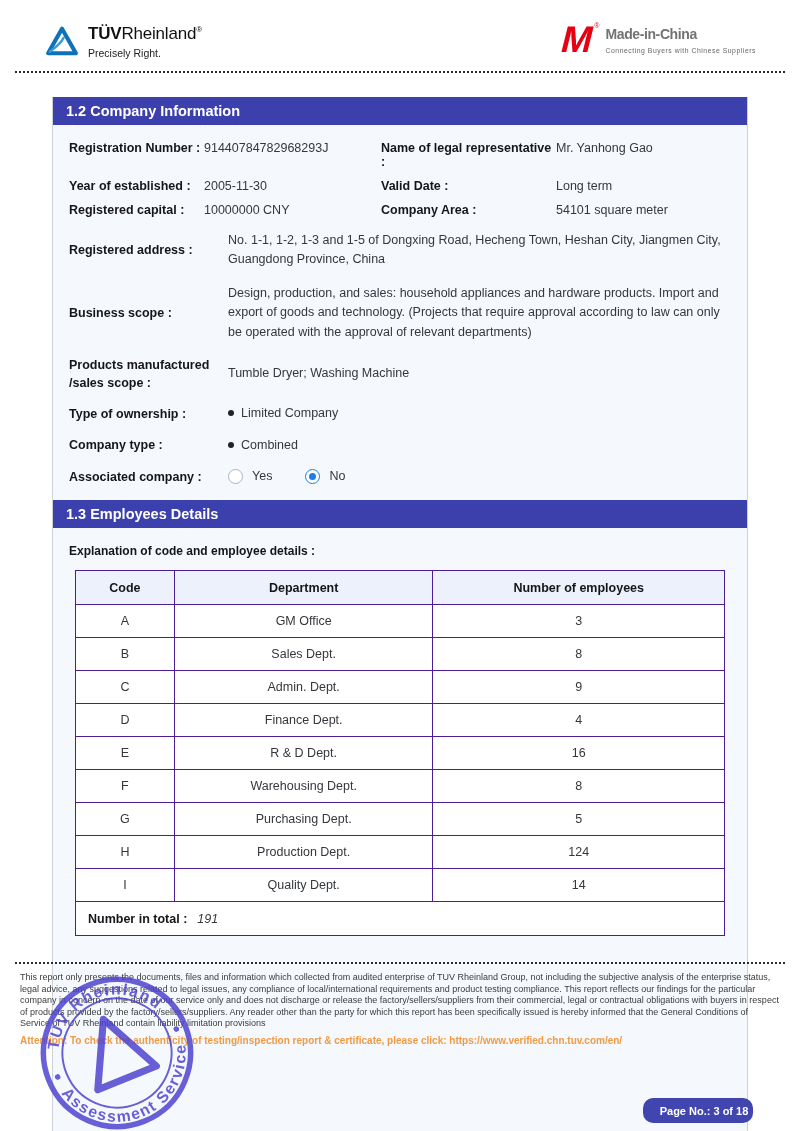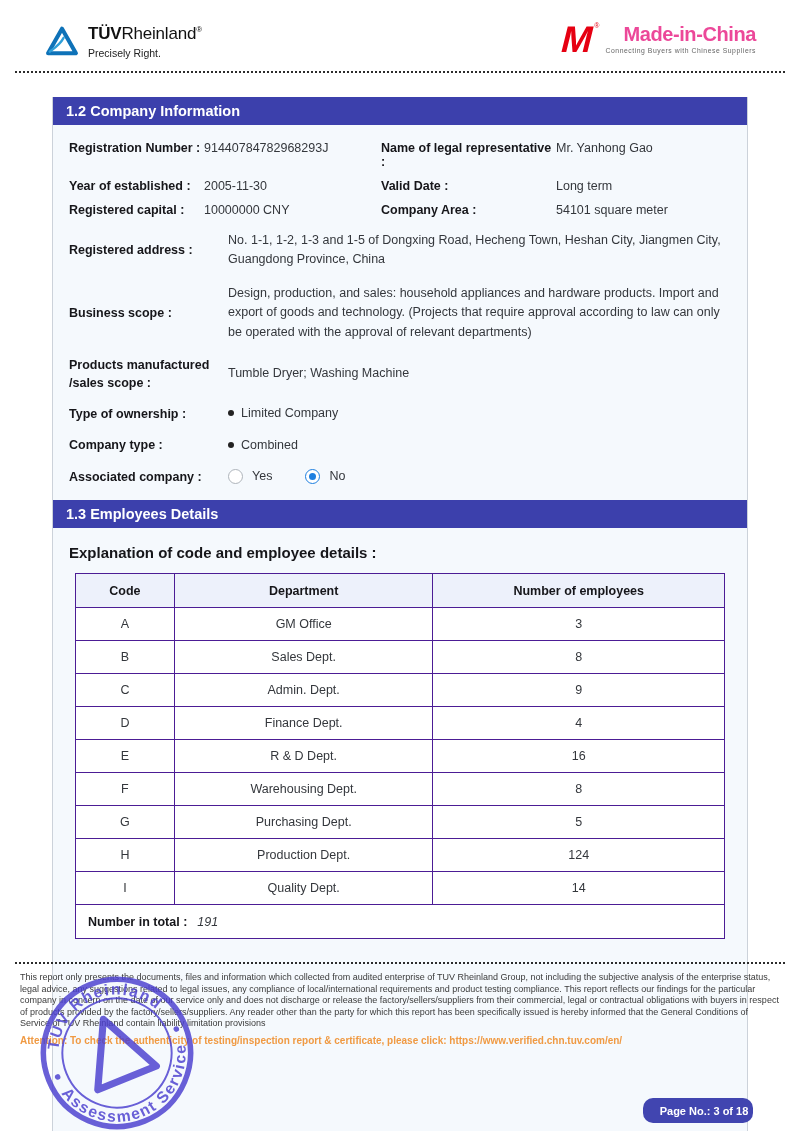--- a/index.html
+++ b/index.html
@@ -10,21 +10,21 @@
   
   .tuv-logo { position:absolute; left:44px; top:24px; display:flex; align-items:flex-start; gap:8px; }
   .tuv-tri { width:36px; height:34px; }
   .tuv-text .brand { font-size:17px; color:#111; letter-spacing:-0.2px; }
   .tuv-text .brand b { font-weight:700; }
   .tuv-text .reg { font-size:8px; vertical-align:super; color:#111; }
   .tuv-text .tagline { font-size:10.5px; color:#222; margin-top:3px; }
   .mic-logo { position:absolute; right:44px; top:22px; display:flex; align-items:flex-start; gap:6px; }
   .mic-m { font-size:37px; font-weight:700; color:#e60012; transform:skewX(-14deg); line-height:36px; }
   .mic-reg { font-size:7px; color:#e60012; margin-left:-4px; }
-  .mic-text .word { font-size:20px; font-weight:700; color:#ec4899; letter-spacing:-0.4px; line-height:24px;text-align:right; }
+  .mic-text .word { font-size:14px; font-weight:700; color:#737373; letter-spacing:-0.4px; line-height:24px; }
   .mic-text .tagline { font-size:6.8px; color:#666; letter-spacing:0.55px; margin-top:1px; }
 
   .dotted { position:absolute; left:15px; right:15px; height:0; border-top:2px dotted #2c2c2c; }
   .dotted.top { top:71px; }
   .dotted.bottom { top:962px; }
 
   
   .content-box { position:absolute; left:52px; top:97px; width:696px; height:1064px;
                  background:#f5f9fd; border:1px solid #ccd2da; border-top:none; overflow:hidden; }
   .section-bar { width:100%; height:28px; background:#3c40ac; color:#fff; font-size:14.5px;
@@ -43,21 +43,21 @@
 
   .bullet { display:inline-block; width:6px; height:6px; border-radius:50%; background:#222; margin-right:7px; vertical-align:1px; }
 
   .radio-group { display:flex; align-items:center; gap:9px; }
   .radio { width:15px; height:15px; border-radius:50%; border:1.5px solid #aeb4bb; background:#fff;
            display:inline-flex; align-items:center; justify-content:center; }
   .radio.checked { border-color:#1d7fe0; }
   .radio.checked::after { content:""; width:7px; height:7px; border-radius:50%; background:#1d7fe0; }
   .radio-label { font-size:12.5px; color:#34373c; margin-right:24px; }
 
-  .explain { margin:16px 0 0 16px; font-size:15px; font-weight:700; color:#16161a; }
+  .explain { margin:16px 0 0 16px; font-size:12px; font-weight:700; color:#16161a; }
 
   table.emp { margin:12px auto 0; width:650px; border-collapse:collapse; background:#fff; font-size:12.5px; }
   table.emp th, table.emp td { border:1px solid #4c1d95; text-align:center; color:#34373c; }
   table.emp th { height:34px; background:#edf1fb; font-weight:700; color:#16161a; }
   table.emp td { height:33px; }
   table.emp td.total-cell { text-align:left; padding-left:12px; height:34px; }
   .tlbl { font-weight:700; color:#16161a; }
   .tval { margin-left:10px;font-style:italic; }
 
   

